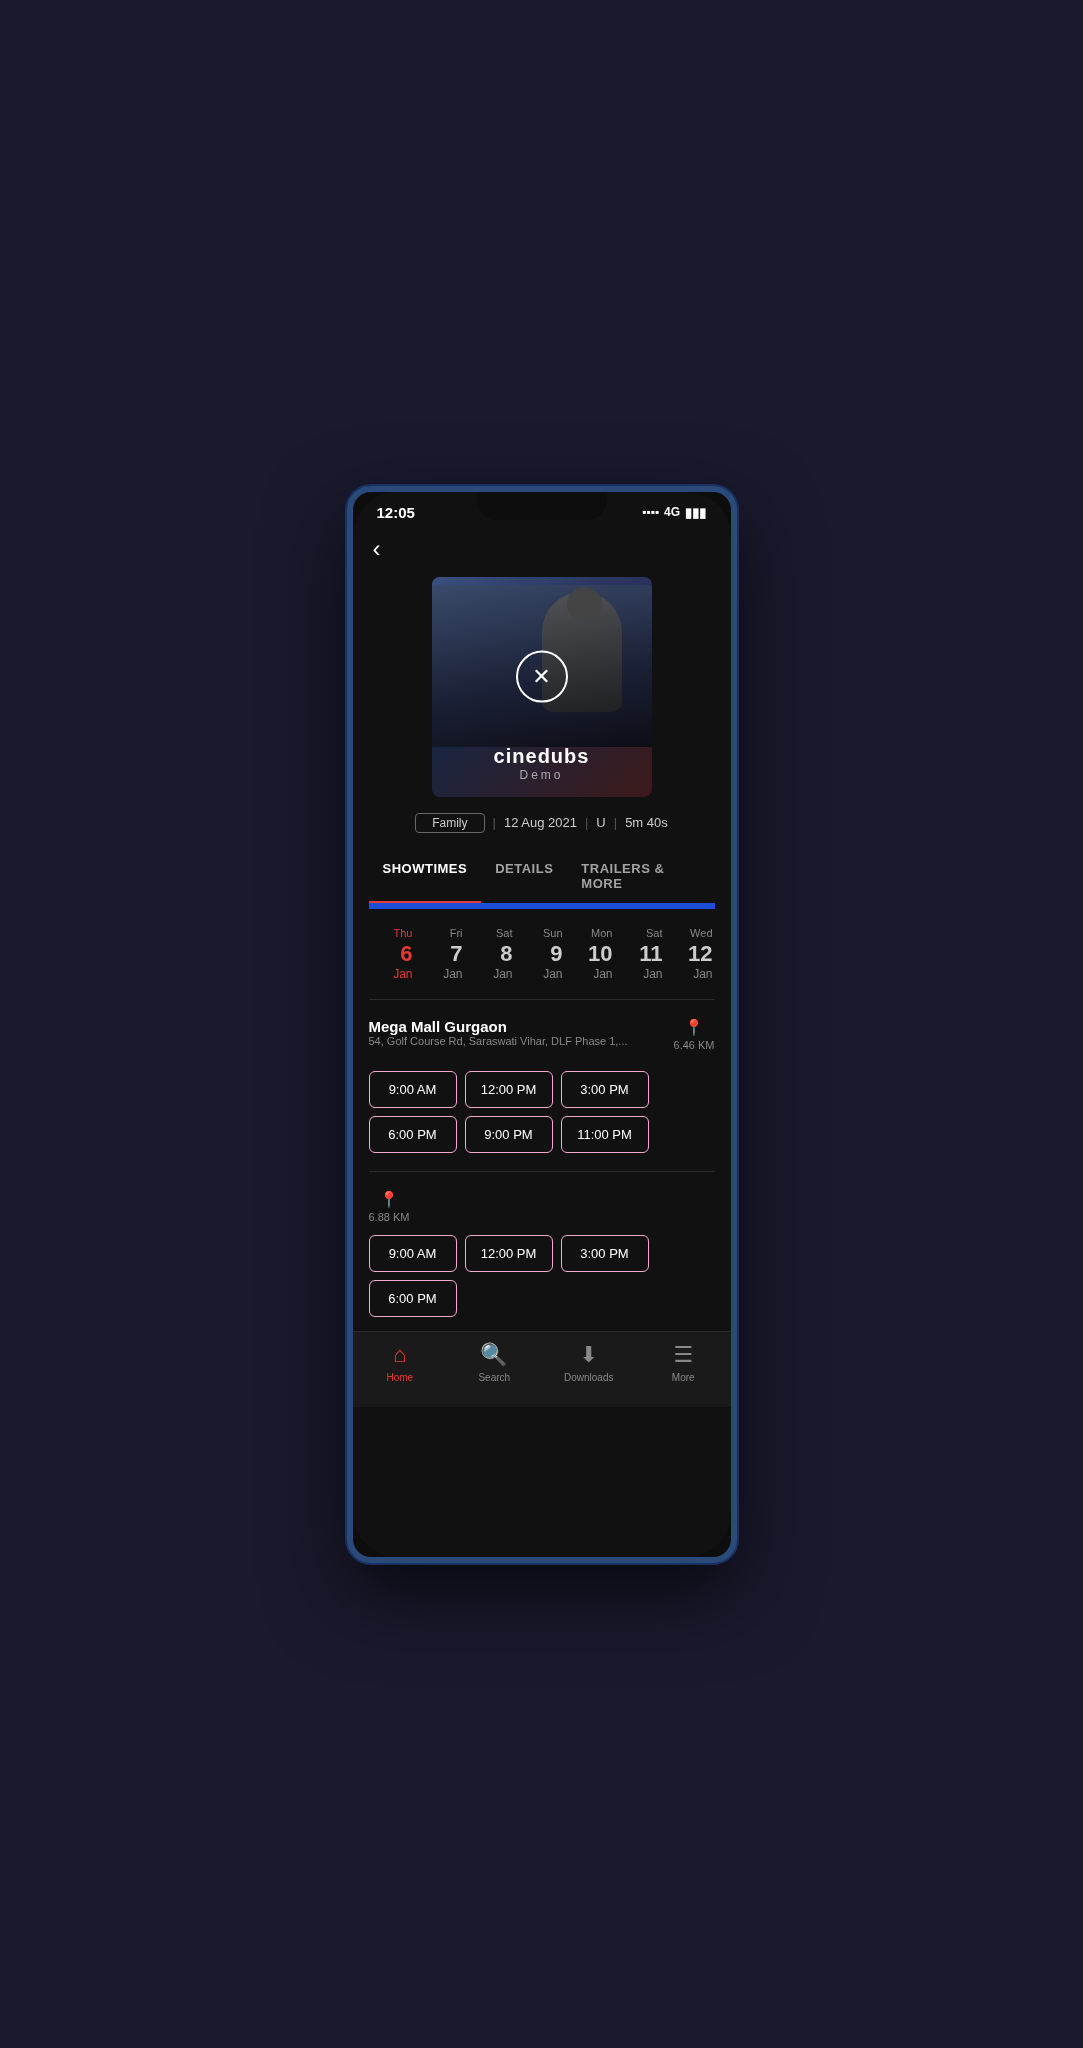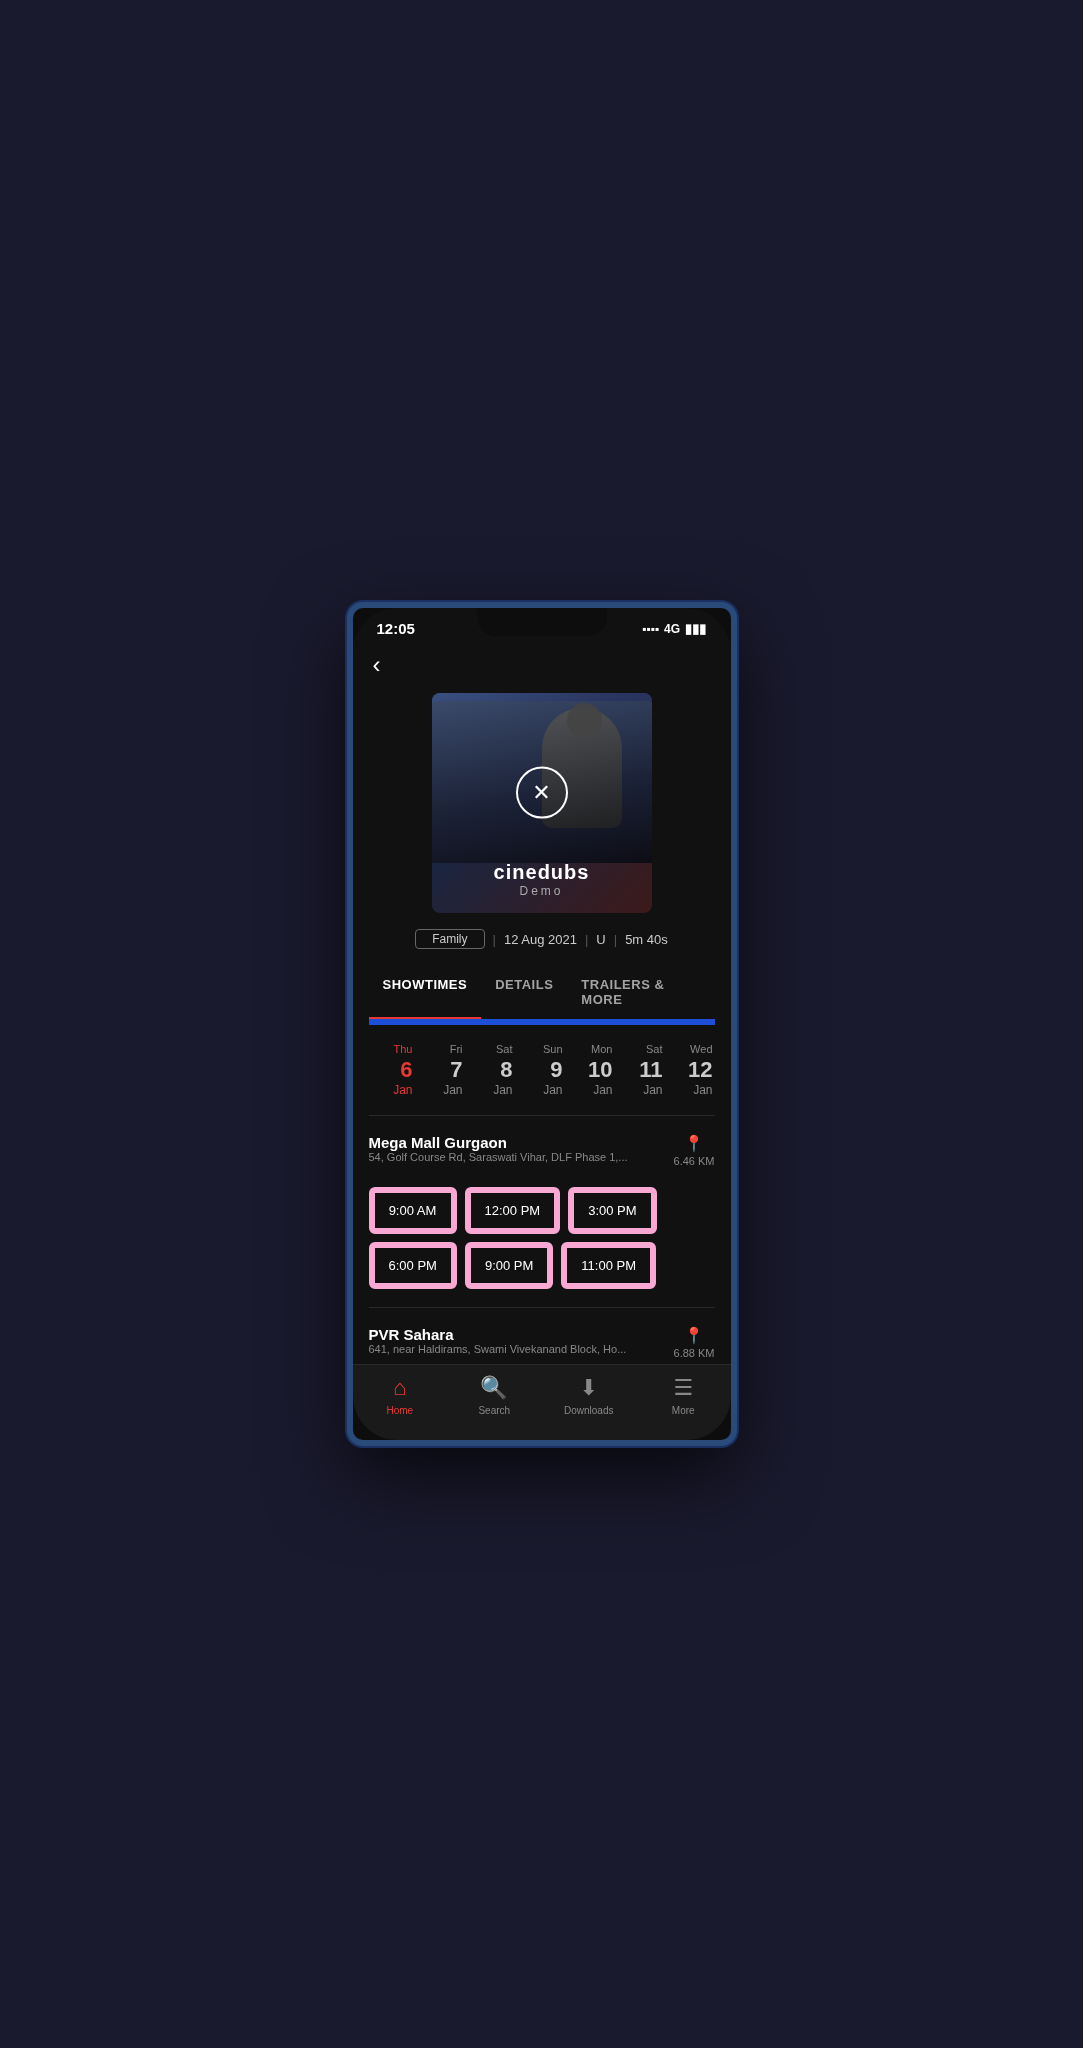--- a/index.html
+++ b/index.html
@@ -6,23 +6,23 @@
     body {
       background: #1a1a2e;
       display: flex;
       justify-content: center;
       align-items: center;
       min-height: 100vh;
       font-family: -apple-system, BlinkMacSystemFont, 'Helvetica Neue', Arial, sans-serif;
     }
     .phone-frame {
       width: 390px;
-      height: 844px;
+      height: 1077px;
       background: #0d0d0d;
-      border-radius: 16px;
+      border-radius: 24px;
       border: 6px solid #2a4a7a;
       position: relative;
       overflow: hidden;
       box-shadow: 0 0 0 2px #1a3060, 0 30px 80px rgba(0,0,0,0.7);
     }
     .phone-frame::before {
       content: '';
       position: absolute;
       top: 0; left: 50%;
       transform: translateX(-50%);
@@ -242,21 +242,21 @@
     }
 
     
     .showtimes-grid {
       display: flex;
       flex-wrap: wrap;
       gap: 8px;
       padding: 0 16px 14px;
     }
     .showtime-btn {
-      border: 6px solid #f9a8d4;
+      border: 1px solid #f9a8d4;
       border-radius: 6px;
       padding: 10px 14px;
       color: white;
       font-size: 13px;
       background: transparent;
       cursor: pointer;
       min-width: 88px;
       text-align: center;
     }
 
@@ -405,24 +405,20 @@
       <button class="showtime-btn">3:00 PM</button>
       <button class="showtime-btn">6:00 PM</button>
       <button class="showtime-btn">9:00 PM</button>
       <button class="showtime-btn">11:00 PM</button>
     </div>
 
     <div class="divider"></div>
 
     <div class="venue-section">
       <div class="venue-header">
-        <div>
-          <div class="venue-name">PVR Sahara</div>
-          <div class="venue-address">641, near Haldirams, Swami Vivekanand Block, Ho...</div>
-        </div>
         <div class="venue-distance">
           <span style="color:#888;font-size:16px;">📍</span>
           <span class="distance-text">6.88 KM</span>
         </div>
       </div>
     </div>
 
     <div class="showtimes-grid">
       <button class="showtime-btn">9:00 AM</button>
       <button class="showtime-btn">12:00 PM</button>

